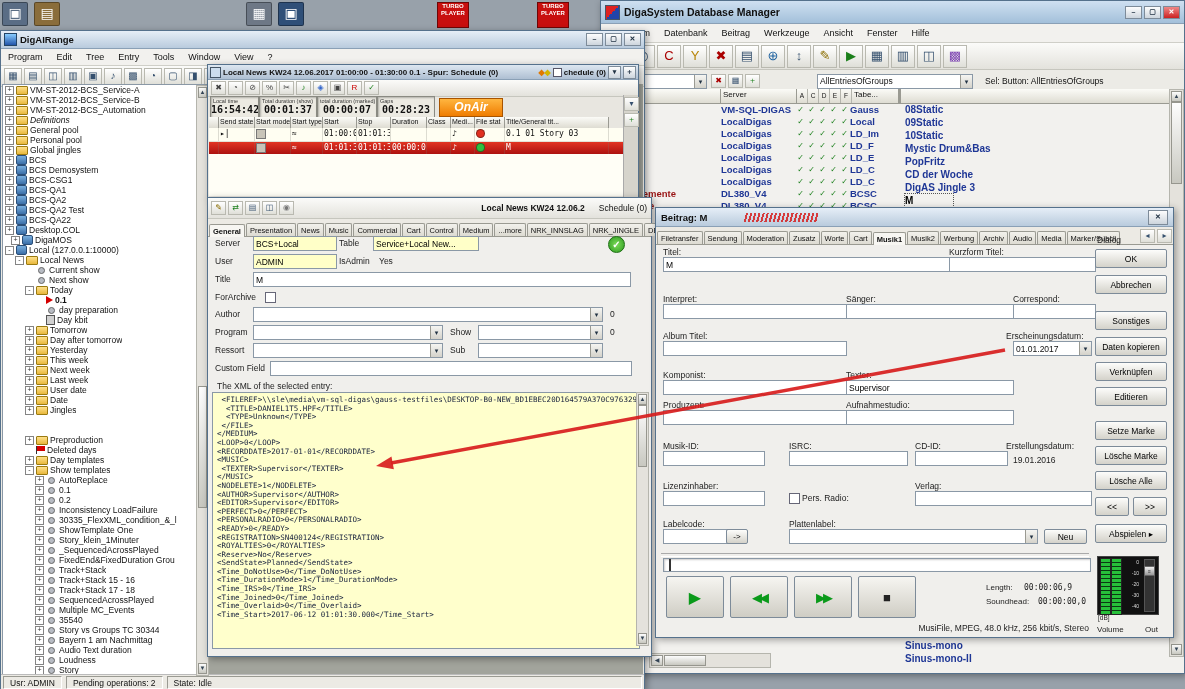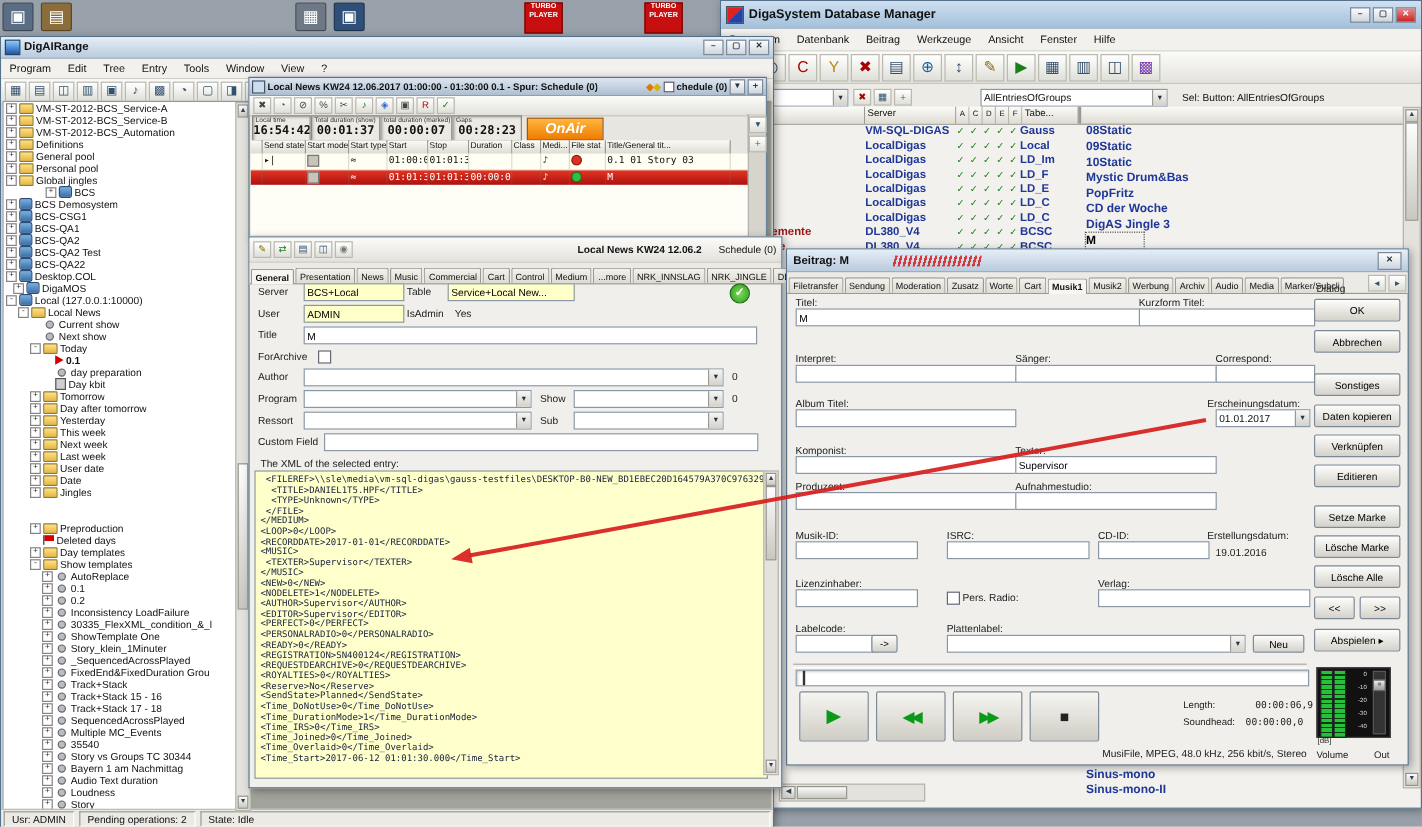--- a/index.html
+++ b/index.html
@@ -367,41 +367,41 @@
         <div class="trow" style="padding-left: 2px;">
           <span class="texp">+</span>
           <span class="tico folder"></span>
           <span class="tlab">VM-ST-2012-BCS_Service-B</span>
         </div>
         <div class="trow" style="padding-left: 2px;">
           <span class="texp">+</span>
           <span class="tico folder"></span>
           <span class="tlab">VM-ST-2012-BCS_Automation</span>
         </div>
-        <div class="trow" style="padding-left: 2px;">
+        <div class="trow" style="padding-left: 2px; font-style: italic;">
           <span class="texp">+</span>
           <span class="tico folder"></span>
           <span class="tlab">Definitions</span>
         </div>
         <div class="trow" style="padding-left: 2px;">
           <span class="texp">+</span>
           <span class="tico folder"></span>
           <span class="tlab">General pool</span>
         </div>
         <div class="trow" style="padding-left: 2px;">
           <span class="texp">+</span>
           <span class="tico folder"></span>
           <span class="tlab">Personal pool</span>
         </div>
         <div class="trow" style="padding-left: 2px;">
           <span class="texp">+</span>
           <span class="tico folder"></span>
           <span class="tlab">Global jingles</span>
         </div>
-        <div class="trow" style="padding-left: 2px; margin-left: 33px;">
+        <div class="trow" style="padding-left: 2px;">
           <span class="texp">+</span>
           <span class="tico db"></span>
           <span class="tlab">BCS</span>
         </div>
         <div class="trow" style="padding-left: 2px;">
           <span class="texp">+</span>
           <span class="tico db"></span>
           <span class="tlab">BCS Demosystem</span>
         </div>
         <div class="trow" style="padding-left: 2px;">
@@ -832,29 +832,27 @@
         <div class="xline"> &lt;FILEREF&gt;\\sle\media\vm-sql-digas\gauss-testfiles\DESKTOP-B0-NEW_BD1EBEC20D164579A370C97632915B8F.HPF&lt;/FIL</div>
         <div class="xline">  &lt;TITLE&gt;DANIEL1T5.HPF&lt;/TITLE&gt;</div>
         <div class="xline">  &lt;TYPE&gt;Unknown&lt;/TYPE&gt;</div>
         <div class="xline"> &lt;/FILE&gt;</div>
         <div class="xline">&lt;/MEDIUM&gt;</div>
         <div class="xline">&lt;LOOP&gt;0&lt;/LOOP&gt;</div>
         <div class="xline">&lt;RECORDDATE&gt;2017-01-01&lt;/RECORDDATE&gt;</div>
         <div class="xline">&lt;MUSIC&gt;</div>
         <div class="xline"> &lt;TEXTER&gt;Supervisor&lt;/TEXTER&gt;</div>
         <div class="xline">&lt;/MUSIC&gt;</div>
-        <div class="xline">&lt;NEW&gt;0&lt;/NEW&gt;</div>
         <div class="xline">&lt;NODELETE&gt;1&lt;/NODELETE&gt;</div>
         <div class="xline">&lt;AUTHOR&gt;Supervisor&lt;/AUTHOR&gt;</div>
         <div class="xline">&lt;EDITOR&gt;Supervisor&lt;/EDITOR&gt;</div>
         <div class="xline">&lt;PERFECT&gt;0&lt;/PERFECT&gt;</div>
         <div class="xline">&lt;PERSONALRADIO&gt;0&lt;/PERSONALRADIO&gt;</div>
         <div class="xline">&lt;READY&gt;0&lt;/READY&gt;</div>
         <div class="xline">&lt;REGISTRATION&gt;SN400124&lt;/REGISTRATION&gt;</div>
-        <div class="xline">&lt;REQUESTDEARCHIVE&gt;0&lt;/REQUESTDEARCHIVE&gt;</div>
         <div class="xline">&lt;ROYALTIES&gt;0&lt;/ROYALTIES&gt;</div>
         <div class="xline">&lt;Reserve&gt;No&lt;/Reserve&gt;</div>
         <div class="xline">&lt;SendState&gt;Planned&lt;/SendState&gt;</div>
         <div class="xline">&lt;Time_DoNotUse&gt;0&lt;/Time_DoNotUse&gt;</div>
         <div class="xline">&lt;Time_DurationMode&gt;1&lt;/Time_DurationMode&gt;</div>
         <div class="xline">&lt;Time_IRS&gt;0&lt;/Time_IRS&gt;</div>
         <div class="xline">&lt;Time_Joined&gt;0&lt;/Time_Joined&gt;</div>
         <div class="xline">&lt;Time_Overlaid&gt;0&lt;/Time_Overlaid&gt;</div>
         <div class="xline">&lt;Time_Start&gt;2017-06-12 01:01:30.000&lt;/Time_Start&gt;</div>
       </div>
@@ -950,21 +948,21 @@
     <div class="groove" style="left:5px;top:345px;width:428px;"></div>
 
     <div class="abs" style="left:7px;top:350px;width:426px;height:12px;background:#fff;border:1px solid #8a98a6;box-shadow:inset 1px 1px 2px rgba(0,0,0,.2);">
       <span style="position:absolute;left:5px;top:0;width:2px;height:100%;background:#333;"></span>
     </div>
     <button class="transport" style="left:10px;top:368px;color:#0a9a1a;">▶</button>
     <button class="transport" style="left:74px;top:368px;color:#0a9a1a;letter-spacing:-3px;font-size:13px;">◀◀</button>
     <button class="transport" style="left:138px;top:368px;color:#0a9a1a;letter-spacing:-3px;font-size:13px;">▶▶</button>
     <button class="transport" style="left:202px;top:368px;color:#222;font-size:13px;">■</button>
     <span class="flabel" style="left:330px;top:375px;font-size:8px;">Length:</span>
-    <span class="flabel" style="left:390px;top:375px;font-size:8px;font-family:'DejaVu Sans Mono',monospace;">00:00:06,9</span>
+    <span class="flabel" style="left:368px;top:375px;font-size:8px;font-family:'DejaVu Sans Mono',monospace;">00:00:06,9</span>
     <span class="flabel" style="left:330px;top:389px;font-size:8px;">Soundhead:</span>
     <span class="flabel" style="left:382px;top:389px;font-size:8px;font-family:'DejaVu Sans Mono',monospace;">00:00:00,0</span>
     <span class="flabel" style="left:150px;top:415px;width:283px;text-align:right;font-size:8.5px;">MusiFile, MPEG, 48.0 kHz, 256 kbit/s, Stereo</span>
 
     <div class="abs" style="left:439px;top:0;width:76px;height:429px;">
       <span class="flabel" style="left:2px;top:27px;">Dialog</span>
       <span><button class="dbtn" style="top: 41px; left: 0px;">OK</button><button class="dbtn" style="top: 67px; left: 0px;">Abbrechen</button><button class="dbtn" style="top: 103px; left: 0px;">Sonstiges</button><button class="dbtn" style="top: 129px; left: 0px;">Daten kopieren</button><button class="dbtn" style="top: 154px; left: 0px;">Verknüpfen</button><button class="dbtn" style="top: 179px; left: 0px;">Editieren</button><button class="dbtn" style="top: 213px; left: 0px;">Setze Marke</button><button class="dbtn" style="top: 238px; left: 0px;">Lösche Marke</button><button class="dbtn" style="top: 263px; left: 0px;">Lösche Alle</button><button class="dbtn" style="top: 289px; left: 0px; width: 34px;">&lt;&lt;</button><button class="dbtn" style="top: 289px; left: 38px; width: 34px;">&gt;&gt;</button><button class="dbtn" style="top: 316px; left: 0px;">Abspielen<span> ▸</span></button></span>
       
       <div class="abs" style="left:2px;top:348px;width:60px;height:57px;background:#111;border:1px solid #444;">
         <span class="vubar" style="left:2px;top:1px;"></span>

